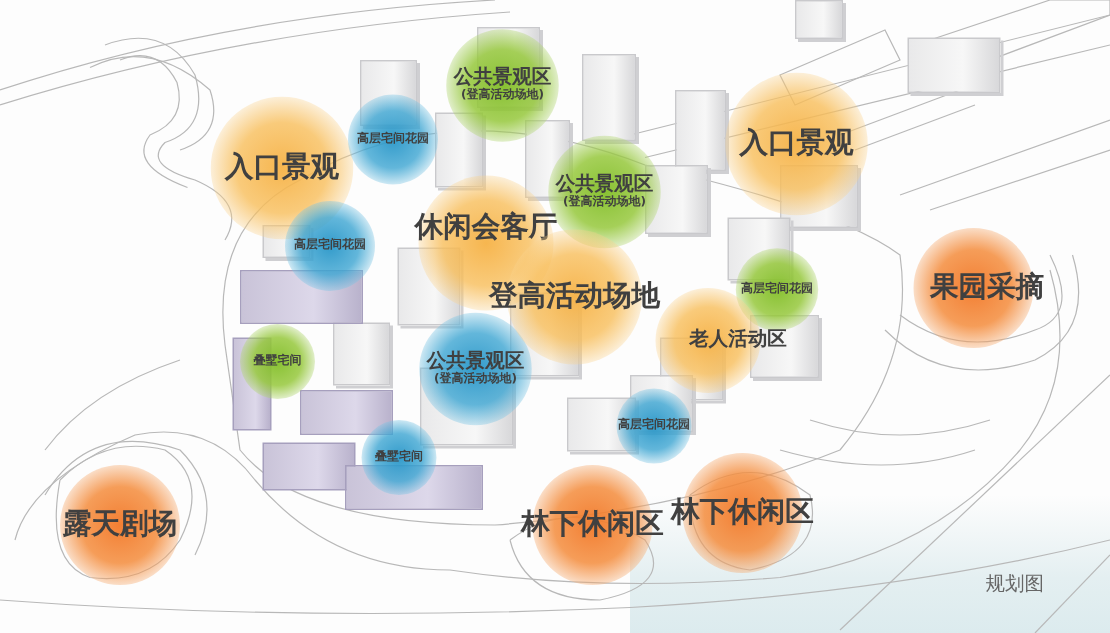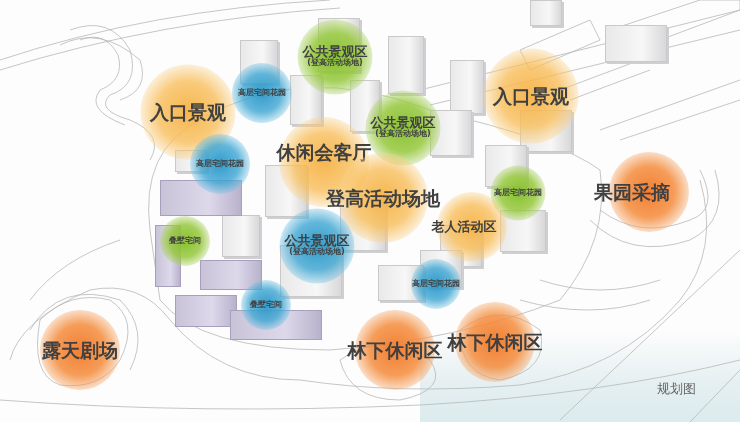--- a/index.html
+++ b/index.html
@@ -107,27 +107,27 @@
       <div class="label sm" style="left: 220px; top: 164px;"><span>高层宅间花园</span></div>
       <div class="blob green" style="left: 518px; top: 193px; width: 55px; height: 55px;"></div>
       <div class="label sm" style="left: 518px; top: 193px;"><span>高层宅间花园</span></div>
       <div class="blob blue" style="left: 436px; top: 284px; width: 50px; height: 50px;"></div>
       <div class="label sm" style="left: 436px; top: 284px;"><span>高层宅间花园</span></div>
       <div class="blob yellow" style="left: 324px; top: 162px; width: 90px; height: 90px;"></div>
       <div class="label lg" style="left: 324px; top: 152px;"><span>休闲会客厅</span></div>
       <div class="blob yellow" style="left: 383px; top: 198px; width: 90px; height: 90px;"></div>
       <div class="label lg" style="left: 383px; top: 198px;"><span>登高活动场地</span></div>
       <div class="blob yellow" style="left: 472px; top: 227px; width: 70px; height: 70px;"></div>
-      <div class="label md" style="left: 464px; top: 227px;"><span>老人活动区</span></div>
+      <div class="label md" style="left: 492px; top: 227px;"><span>老人活动区</span></div>
       <div class="blob green" style="left: 185px; top: 241px; width: 50px; height: 50px;"></div>
       <div class="label sm" style="left: 185px; top: 241px;"><span>叠墅宅间</span></div>
       <div class="blob blue" style="left: 266px; top: 305px; width: 50px; height: 50px;"></div>
       <div class="label sm" style="left: 266px; top: 305px;"><span>叠墅宅间</span></div>
       <div class="blob orange" style="left: 649px; top: 192px; width: 80px; height: 80px;"></div>
-      <div class="label lg" style="left: 632px; top: 192px;"><span>果园采摘</span></div>
+      <div class="label lg" style="left: 658px; top: 192px;"><span>果园采摘</span></div>
       <div class="blob orange" style="left: 80px; top: 350px; width: 80px; height: 80px;"></div>
       <div class="label lg" style="left: 80px; top: 350px;"><span>露天剧场</span></div>
       <div class="blob orange" style="left: 395px; top: 350px; width: 80px; height: 80px;"></div>
       <div class="label lg" style="left: 395px; top: 350px;"><span>林下休闲区</span></div>
       <div class="blob orange" style="left: 495px; top: 342px; width: 80px; height: 80px;"></div>
       <div class="label lg" style="left: 495px; top: 342px;"><span>林下休闲区</span></div>
     </div>
 
   <div class="caption">规划图</div>
 </div>

